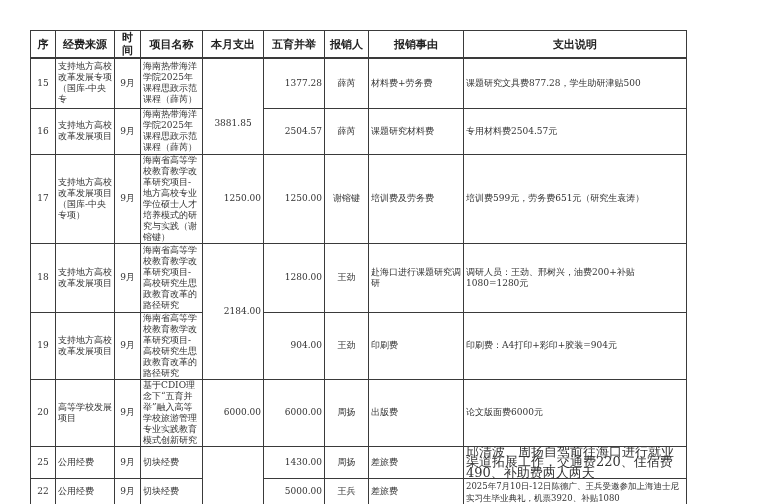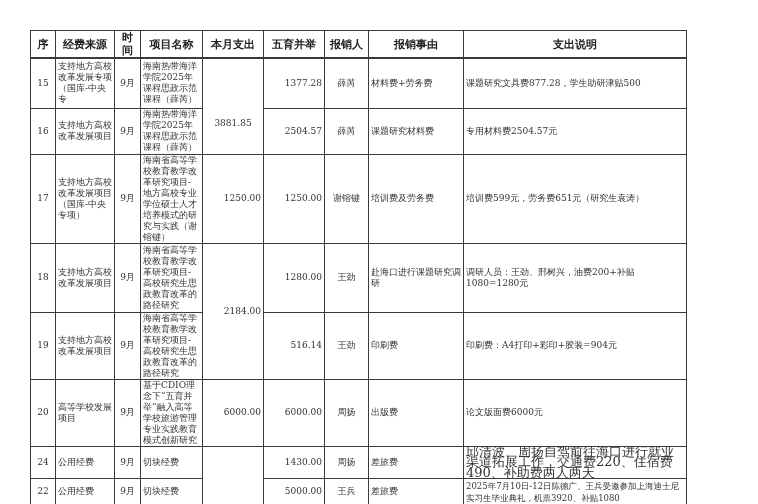--- a/index.html
+++ b/index.html
@@ -91,40 +91,40 @@
       <td class="c">王劲</td>
       <td class="l">赴海口进行课题研究调研</td>
       <td class="l">调研人员：王劲、邢树兴，油费200+补贴1080=1280元</td>
     </tr>
 
     <tr style="height:67px">
       <td class="c">19</td>
       <td class="l">支持地方高校改革发展项目</td>
       <td class="c">9月</td>
       <td class="l proj">海南省高等学校教育教学改革研究项目-高校研究生思政教育改革的路径研究</td>
-      <td class="r">516.14</td>
+      <td class="r">904.00</td>
       <td class="c">王劲</td>
       <td class="l">印刷费</td>
       <td class="l">印刷费：A4打印+彩印+胶装=904元</td>
     </tr>
 
     <tr style="height:66px">
       <td class="c">20</td>
       <td class="l">高等学校发展项目</td>
       <td class="c">9月</td>
       <td class="l proj">基于CDIO理念下“五育并举”融入高等学校旅游管理专业实践教育模式创新研究</td>
       <td class="r">6000.00</td>
       <td class="r">6000.00</td>
       <td class="c">周扬</td>
       <td class="l">出版费</td>
       <td class="l">论文版面费6000元</td>
     </tr>
 
     <tr style="height:25px">
-      <td class="c">24</td>
+      <td class="c">25</td>
       <td class="l">公用经费</td>
       <td class="c">9月</td>
       <td class="l">切块经费</td>
       <td class="nob"></td>
       <td class="r">1430.00</td>
       <td class="c">周扬</td>
       <td class="l">差旅费</td>
       <td class="l" style="font-size:13px;line-height:10.5px;">邱清波、周扬自驾前往海口进行就业渠道拓展工作，交通费220、住宿费490、补助费两人两天</td>
     </tr>
 

